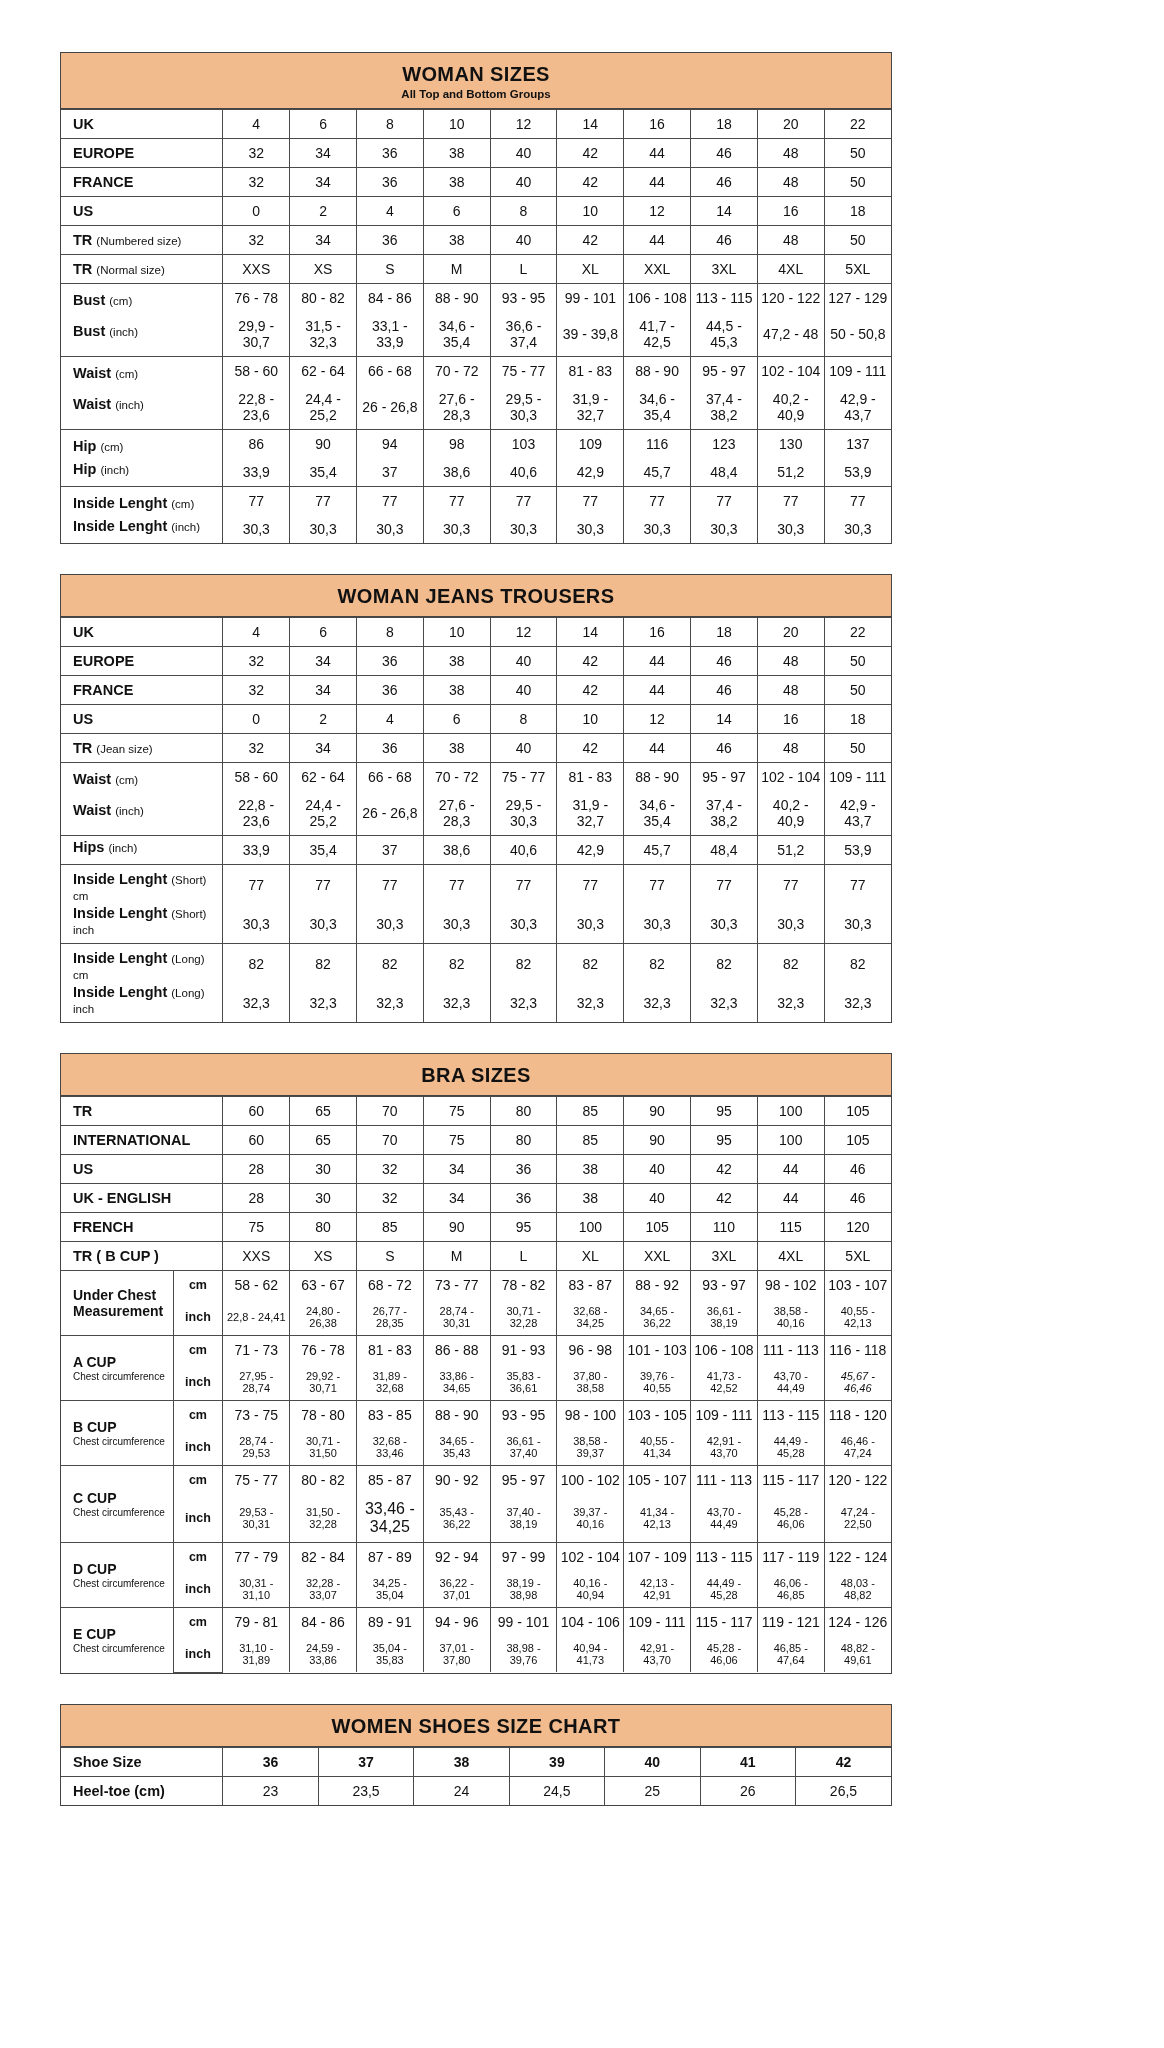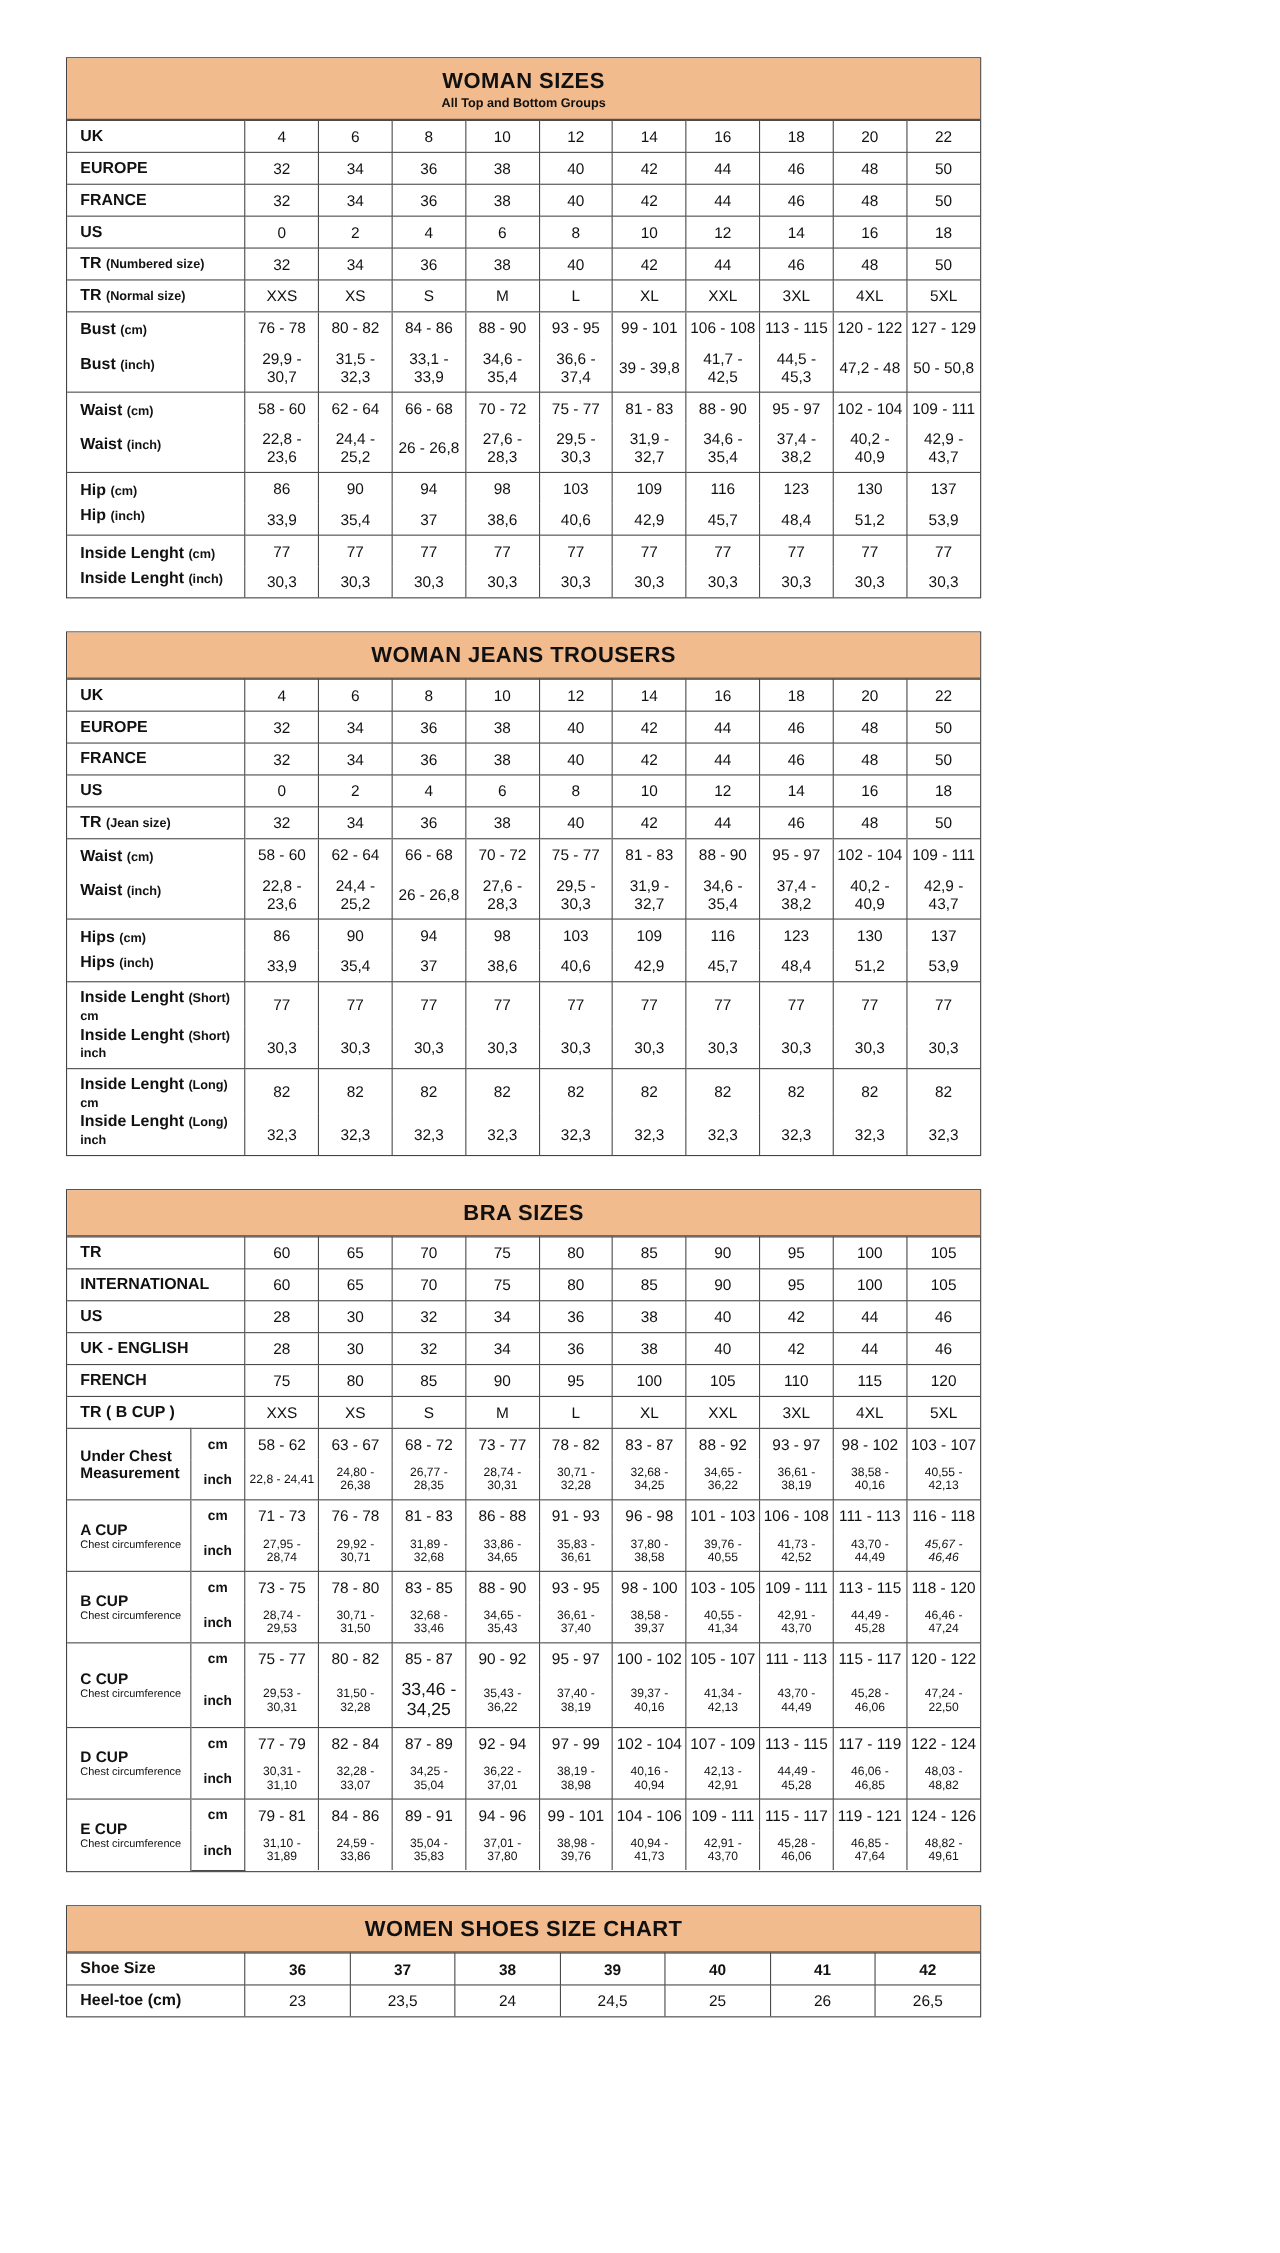--- a/index.html
+++ b/index.html
@@ -56,21 +56,21 @@
     font-weight: normal;
   }
   table.grid td.rowlabel, table.grid th.rowlabel {
     text-align: left;
     padding-left: 12px;
     font-size: 14.5px;
     font-weight: bold;
   }
   td.rowlabel .sm {
     font-size: 11.5px;
-    font-weight: bold;
+    font-weight: normal;
   }
   
   table.grid tr td:first-child, table.grid tr th:first-child { border-left: none; }
   table.grid tr td:last-child, table.grid tr th:last-child { border-right: none; }
   table.grid tr:last-child td { border-bottom: none; }
 
   
   .pair td { border-bottom: none !important; }
   .pair-bottom td { border-top: none !important; }
   .pair-bottom td, .pair-bottom td.rowlabel { padding-top: 0; }
@@ -426,33 +426,20 @@
             <td class="small-val">22,8 - 23,6</td>
             <td class="small-val">24,4 - 25,2</td>
             <td class="small-val">26 - 26,8</td>
             <td class="small-val">27,6 - 28,3</td>
             <td class="small-val">29,5 - 30,3</td>
             <td class="small-val">31,9 - 32,7</td>
             <td class="small-val">34,6 - 35,4</td>
             <td class="small-val">37,4 - 38,2</td>
             <td class="small-val">40,2 - 40,9</td>
             <td class="small-val">42,9 - 43,7</td>
-          </tr>
-          <tr class="pair">
-            <td class="rowlabel"><span>Hips </span><span class="sm">(cm)</span></td>
-            <td class="mid-val">86</td>
-            <td class="mid-val">90</td>
-            <td class="mid-val">94</td>
-            <td class="mid-val">98</td>
-            <td class="mid-val">103</td>
-            <td class="mid-val">109</td>
-            <td class="mid-val">116</td>
-            <td class="mid-val">123</td>
-            <td class="mid-val">130</td>
-            <td class="mid-val">137</td>
           </tr>
           <tr class="pair-bottom">
             <td class="rowlabel"><span>Hips </span><span class="sm">(inch)</span></td>
             <td class="small-val">33,9</td>
             <td class="small-val">35,4</td>
             <td class="small-val">37</td>
             <td class="small-val">38,6</td>
             <td class="small-val">40,6</td>
             <td class="small-val">42,9</td>
             <td class="small-val">45,7</td>

